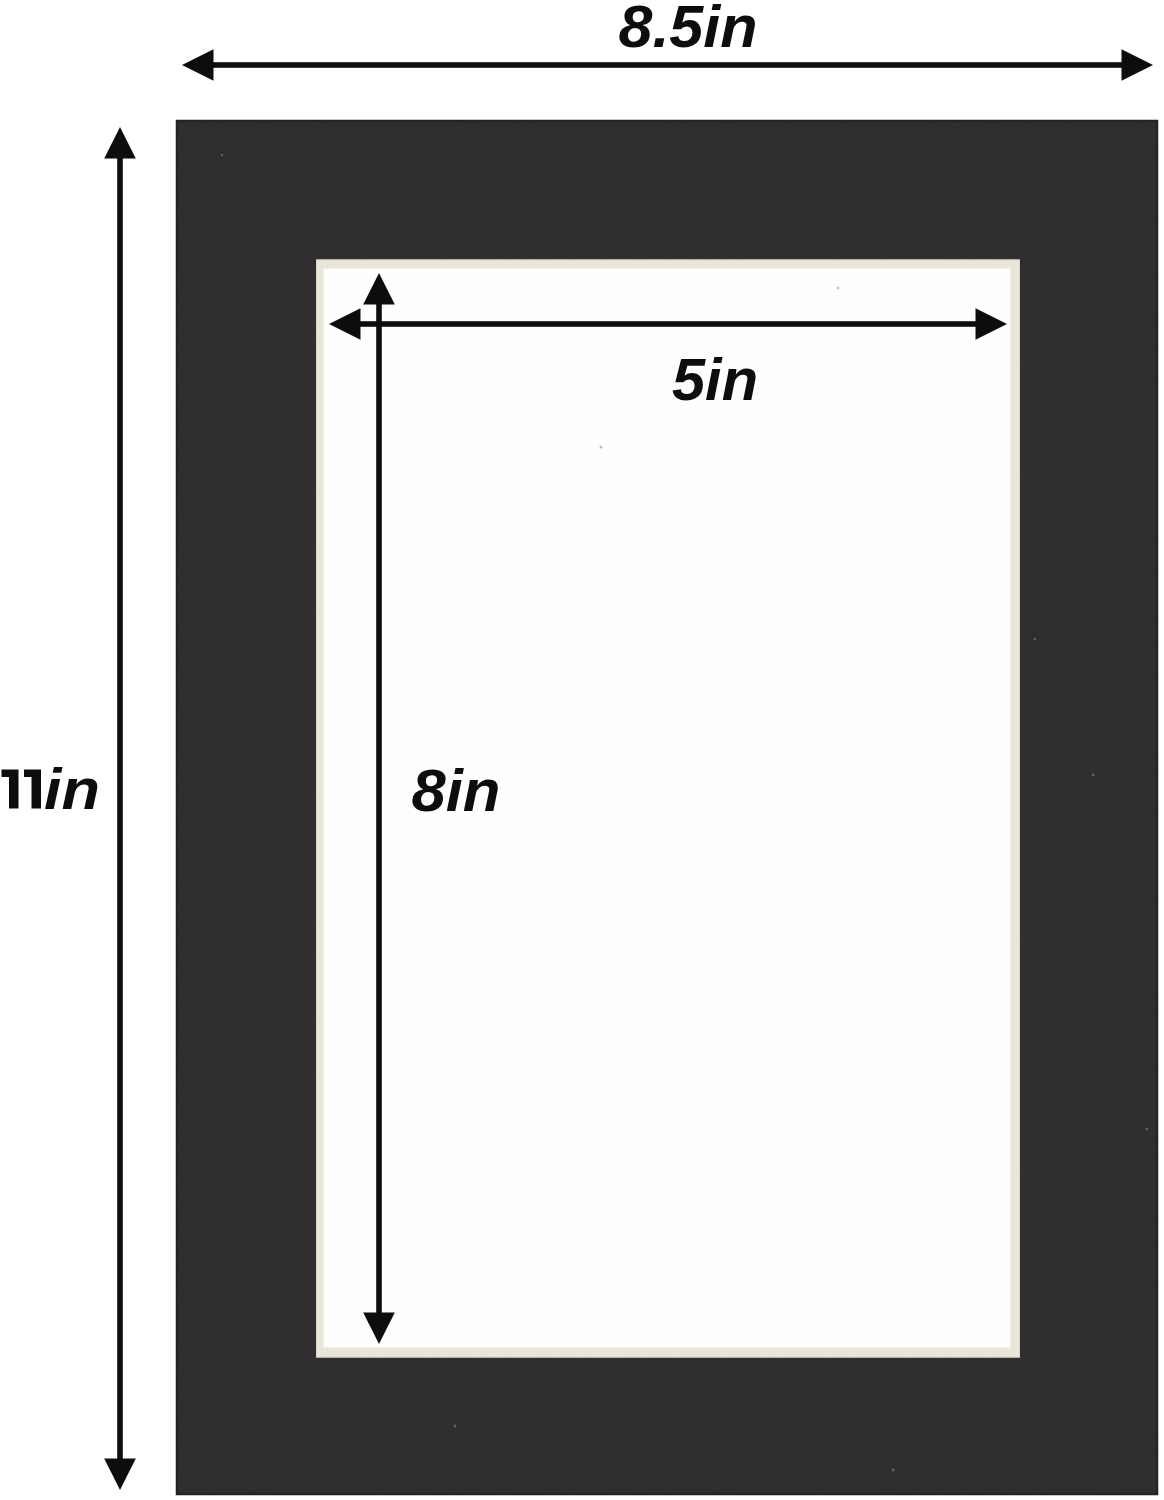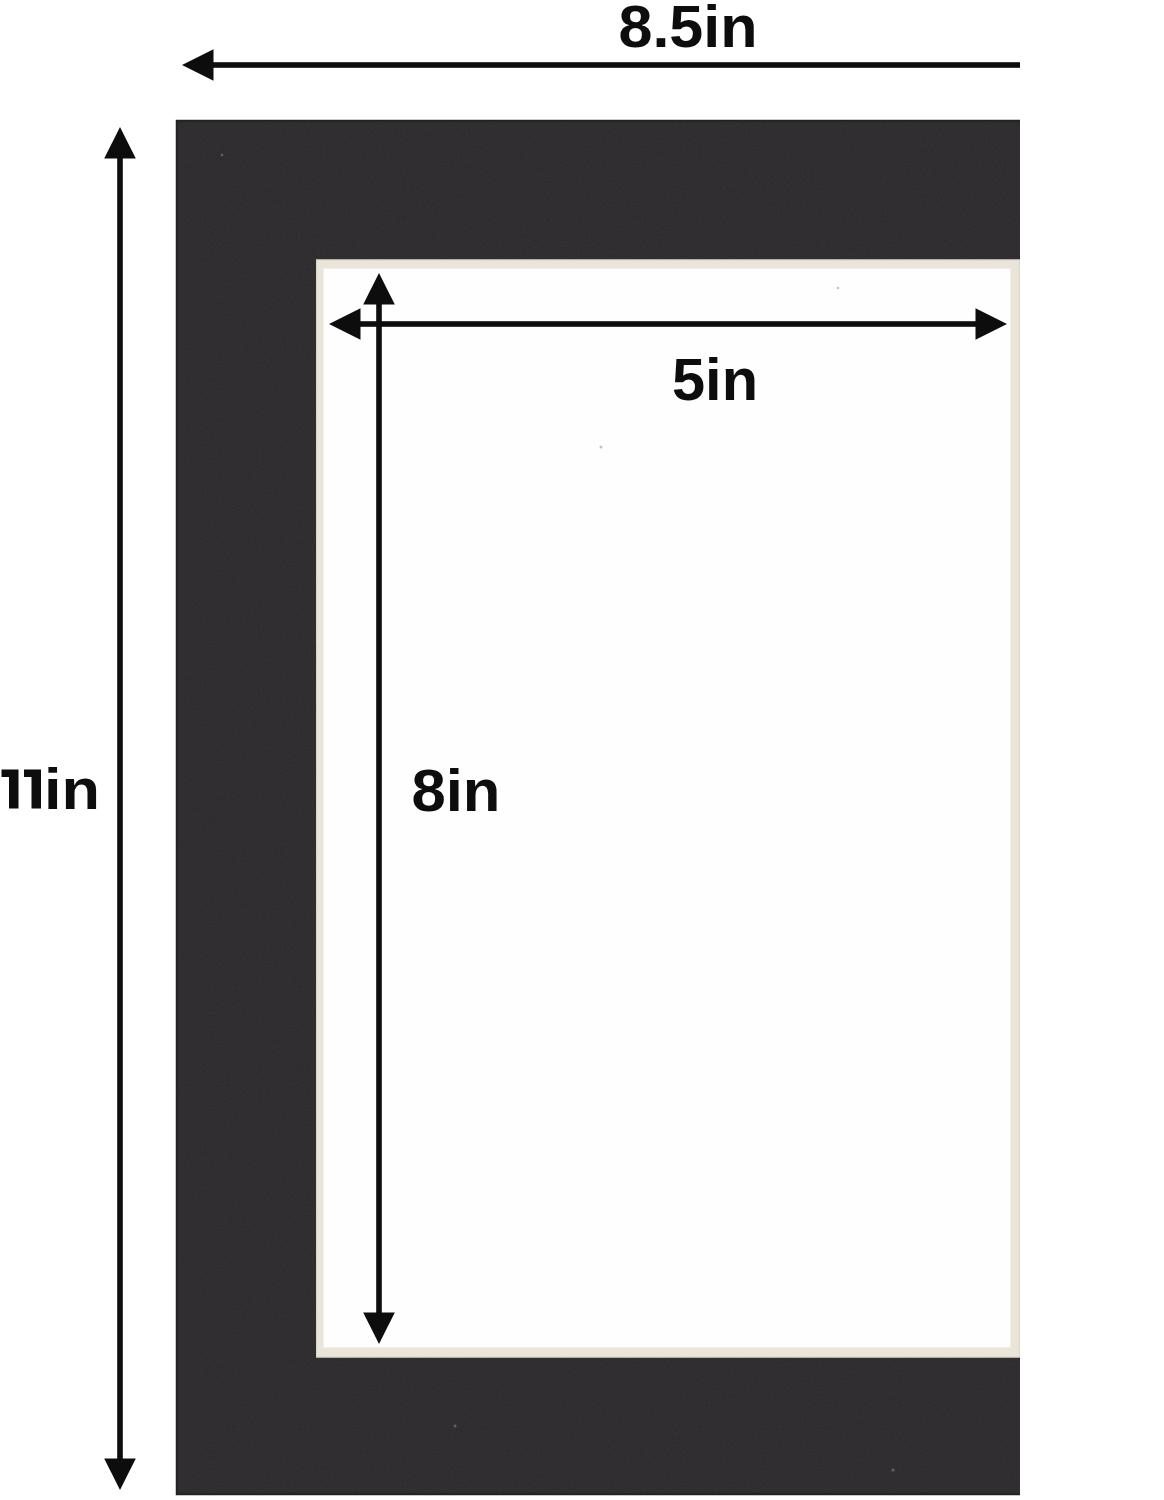--- a/index.html
+++ b/index.html
@@ -1,17 +1,17 @@
 <!DOCTYPE html>
 <html><head>
 <meta charset="utf-8">
 <style>
   html,body{margin:0;padding:0;background:#ffffff;}
-  .page{position:relative;width:1020px;height:1500px;background:#15803d;overflow:hidden;
-        font-family:"Liberation Sans", sans-serif;}
+  .page{position:relative;width:1164px;height:1500px;background:#15803d;overflow:hidden;
+        font-family:"Liberation Sans", sans-serif;font-style:italic;}
   svg{display:block;}
 </style>
 </head>
 <body>
 <div class="page">
 <svg width="1164" height="1500" viewBox="0 0 1164 1500" xmlns="http://www.w3.org/2000/svg">
   <defs>
     <filter id="grain" x="0%" y="0%" width="100%" height="100%">
       <feTurbulence type="fractalNoise" baseFrequency="0.55" numOctaves="2" stitchTiles="stitch" result="n"></feTurbulence>
       <feColorMatrix in="n" type="saturate" values="0"></feColorMatrix>

